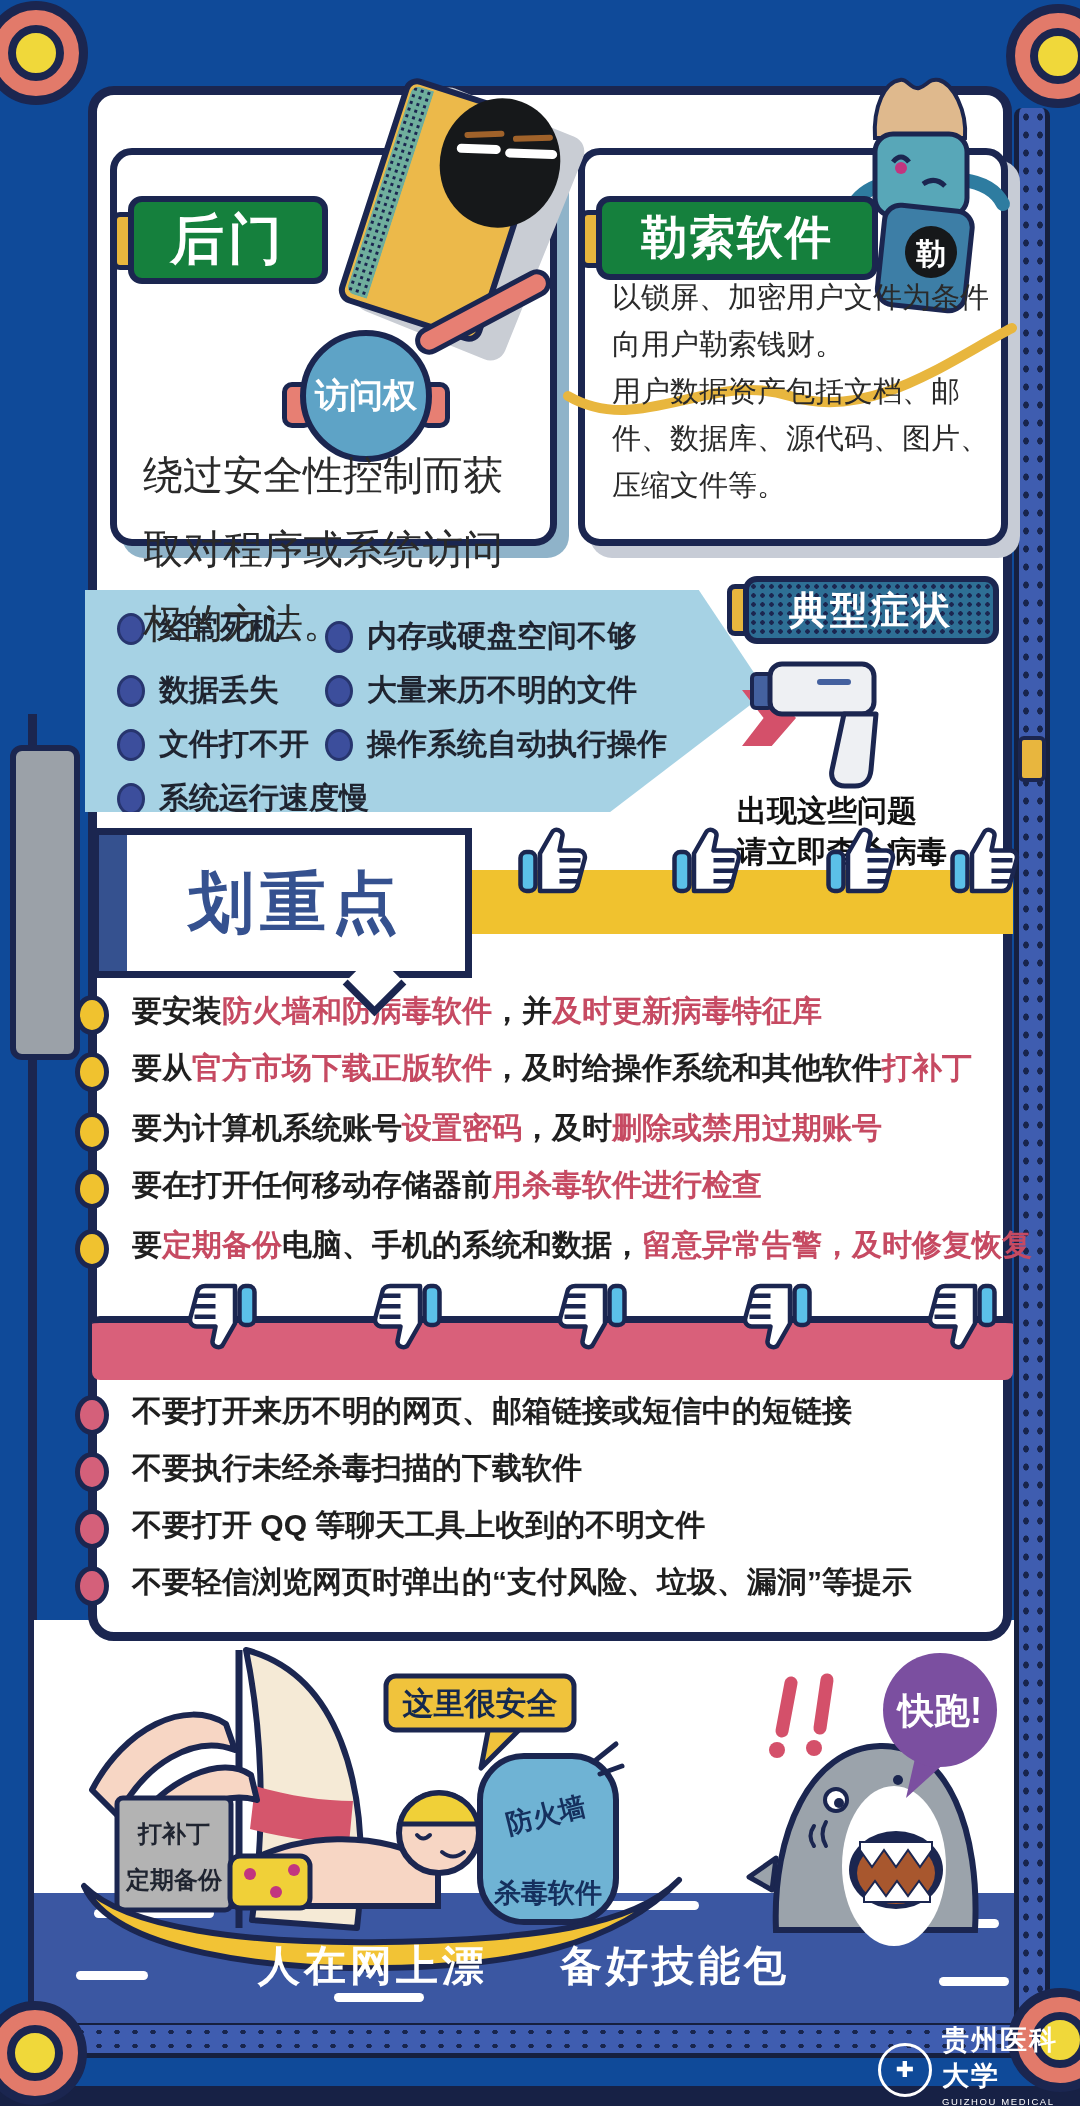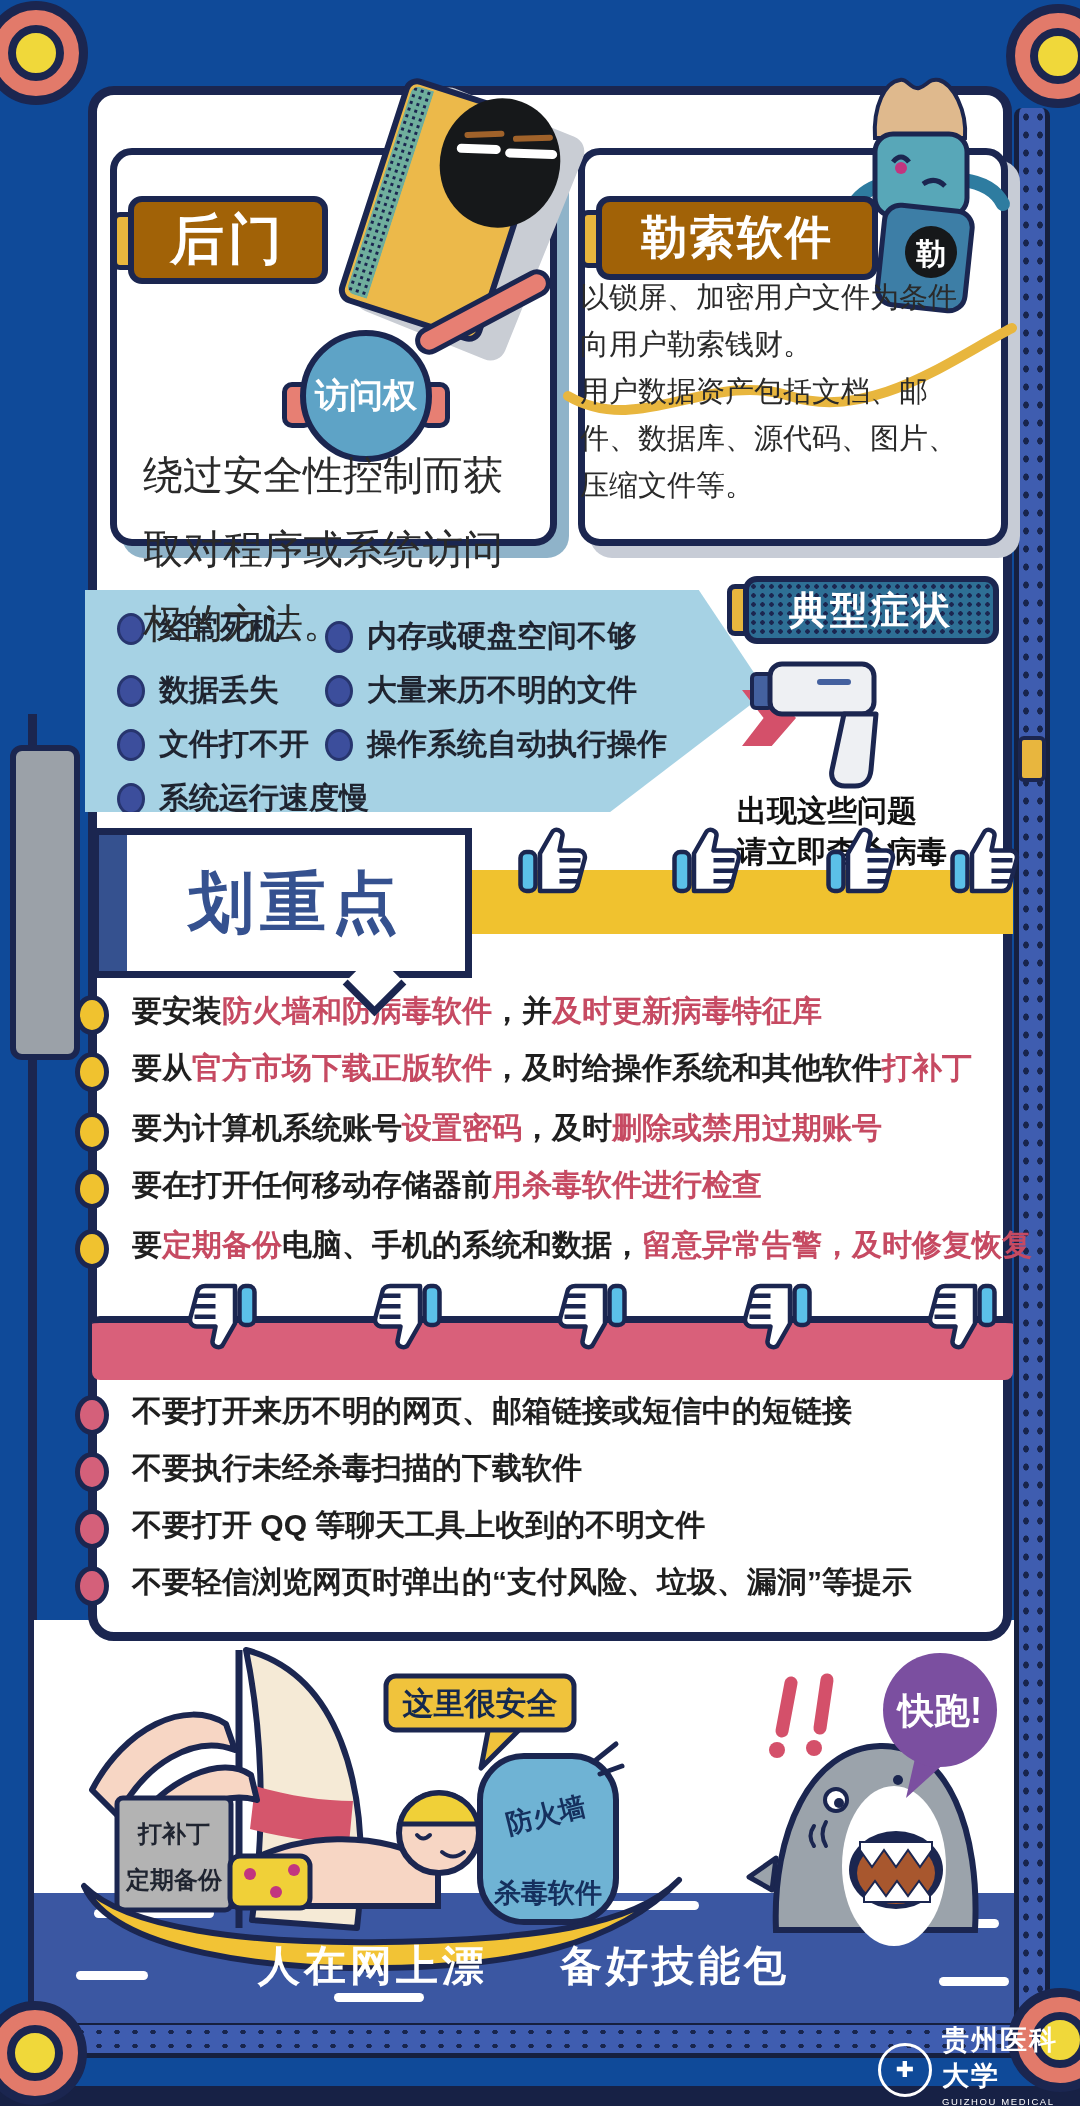--- a/index.html
+++ b/index.html
@@ -26,21 +26,21 @@
                border-right:5px solid #16203f;background-size:14px 18px;border-radius:8px 8px 0 0;}
   .strip-bottom{left:0;top:2020px;width:1050px;height:38px;border-top:5px solid #16203f;
                 border-bottom:5px solid #16203f;background-size:18px 14px;border-radius:0 14px 14px 0;}
   .yellow-cap{left:1018px;top:736px;width:28px;height:46px;background:#e8b63e;border:4px solid #1b2650;
               border-radius:6px;box-sizing:border-box;z-index:2;}
 
   
   .card{background:#fff;border:7px solid #1b2650;border-radius:22px;box-sizing:border-box;z-index:3;}
   .card1{left:110px;top:148px;width:447px;height:398px;box-shadow:12px 12px 0 #8fb3c9;}
   .card2{left:578px;top:148px;width:430px;height:398px;box-shadow:12px 12px 0 #c7ccd6;}
-  .title-badge{background:#a16207;border:6px solid #1b2650;border-radius:14px;box-sizing:border-box;
+  .title-badge{background:#15803d;border:6px solid #1b2650;border-radius:14px;box-sizing:border-box;
                color:#fff;font-weight:bold;display:flex;align-items:center;justify-content:center;z-index:5;text-align:right;}
   .badge1{left:128px;top:196px;width:200px;height:88px;font-size:54px;letter-spacing:4px;}
   .badge2{left:596px;top:196px;width:282px;height:84px;font-size:46px;letter-spacing:2px;}
   .badge-tab{background:#e8b63e;border:5px solid #1b2650;border-radius:8px;box-sizing:border-box;z-index:4;}
   .card-body{font-size:40px;line-height:1.85;color:#2a2a2a;z-index:5;}
   .card-body2{font-size:29px;line-height:1.62;color:#2a2a2a;z-index:5;}
 
   
   .hacker{left:320px;top:78px;width:260px;height:300px;z-index:4;}
   .book-shadow{position:absolute;left:70px;top:26px;width:160px;height:240px;background:#c9cdd4;
@@ -189,21 +189,21 @@
       <circle cx="56" cy="92" r="6" fill="#c2357f"></circle>
       <path d="M78 108 q12 -8 22 2" fill="none" stroke="#1b2650" stroke-width="5"></path>
       <rect x="36" y="132" width="88" height="100" rx="16" fill="#3d7ea6" stroke="#1b2650" stroke-width="5" transform="rotate(6 80 180)"></rect>
       <circle cx="86" cy="176" r="26" fill="#16181a"></circle>
       <text x="86" y="188" text-anchor="middle" font-size="30" font-weight="bold" fill="#ffffff">勒</text>
     </svg>
   </div>
   <svg class="abs" style="left:560px;top:300px;z-index:4;" width="460" height="130" viewBox="0 0 460 130">
     <path d="M8 96 C80 138 150 70 230 96 C310 122 390 60 452 28" fill="none" stroke="#e8b63e" stroke-width="10" stroke-linecap="round"></path>
   </svg>
-  <div class="abs card-body2" style="left:580px;top:274px;width:388px;">
+  <div class="abs card-body2" style="left:612px;top:274px;width:388px;">
     <div>以锁屏、加密用户文件为条件向用户勒索钱财。</div>
     <div>用户数据资产包括文档、邮件、数据库、源代码、图片、压缩文件等。</div>
   </div>
 
   <div class="abs symptom-arrow">
     <div class="sym-item" style="left:32px;top:18px;gap:15px;">
         <span class="sym-dot"></span>
         <span>经常死机</span>
       </div>
     <div class="sym-item" style="left:32px;top:80px;">

